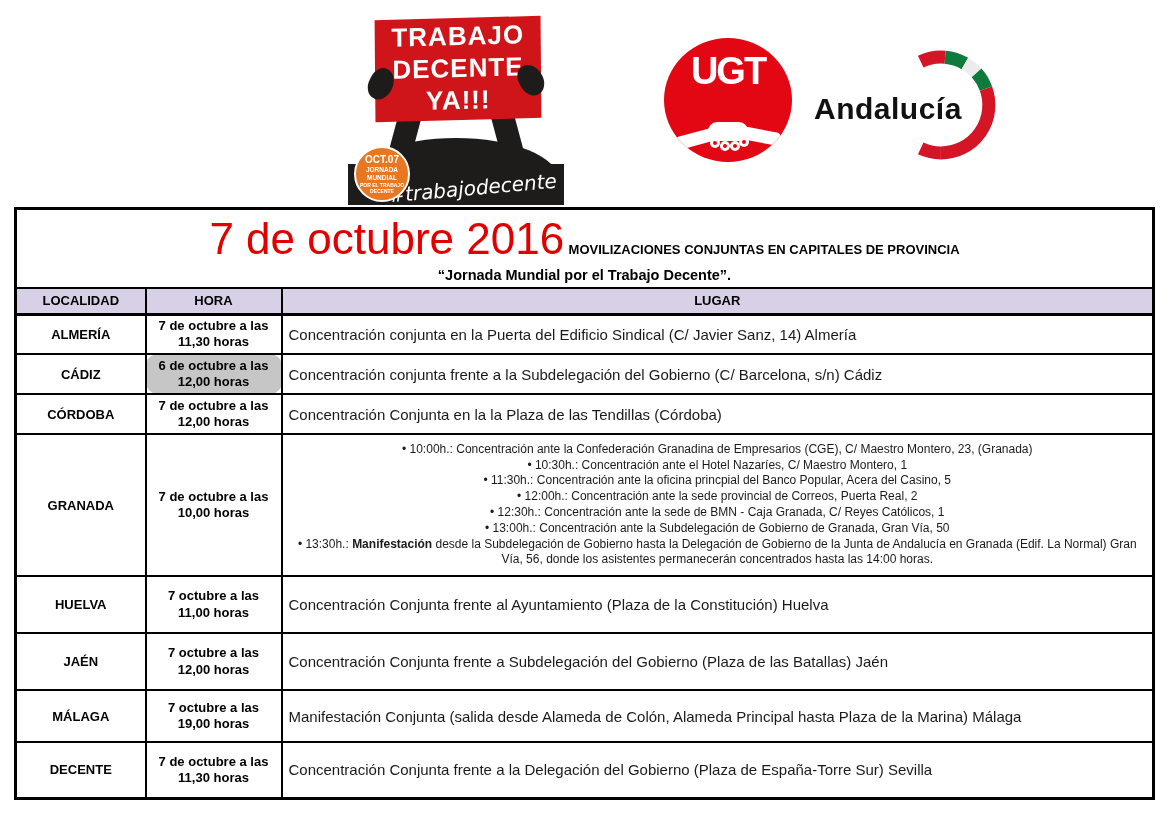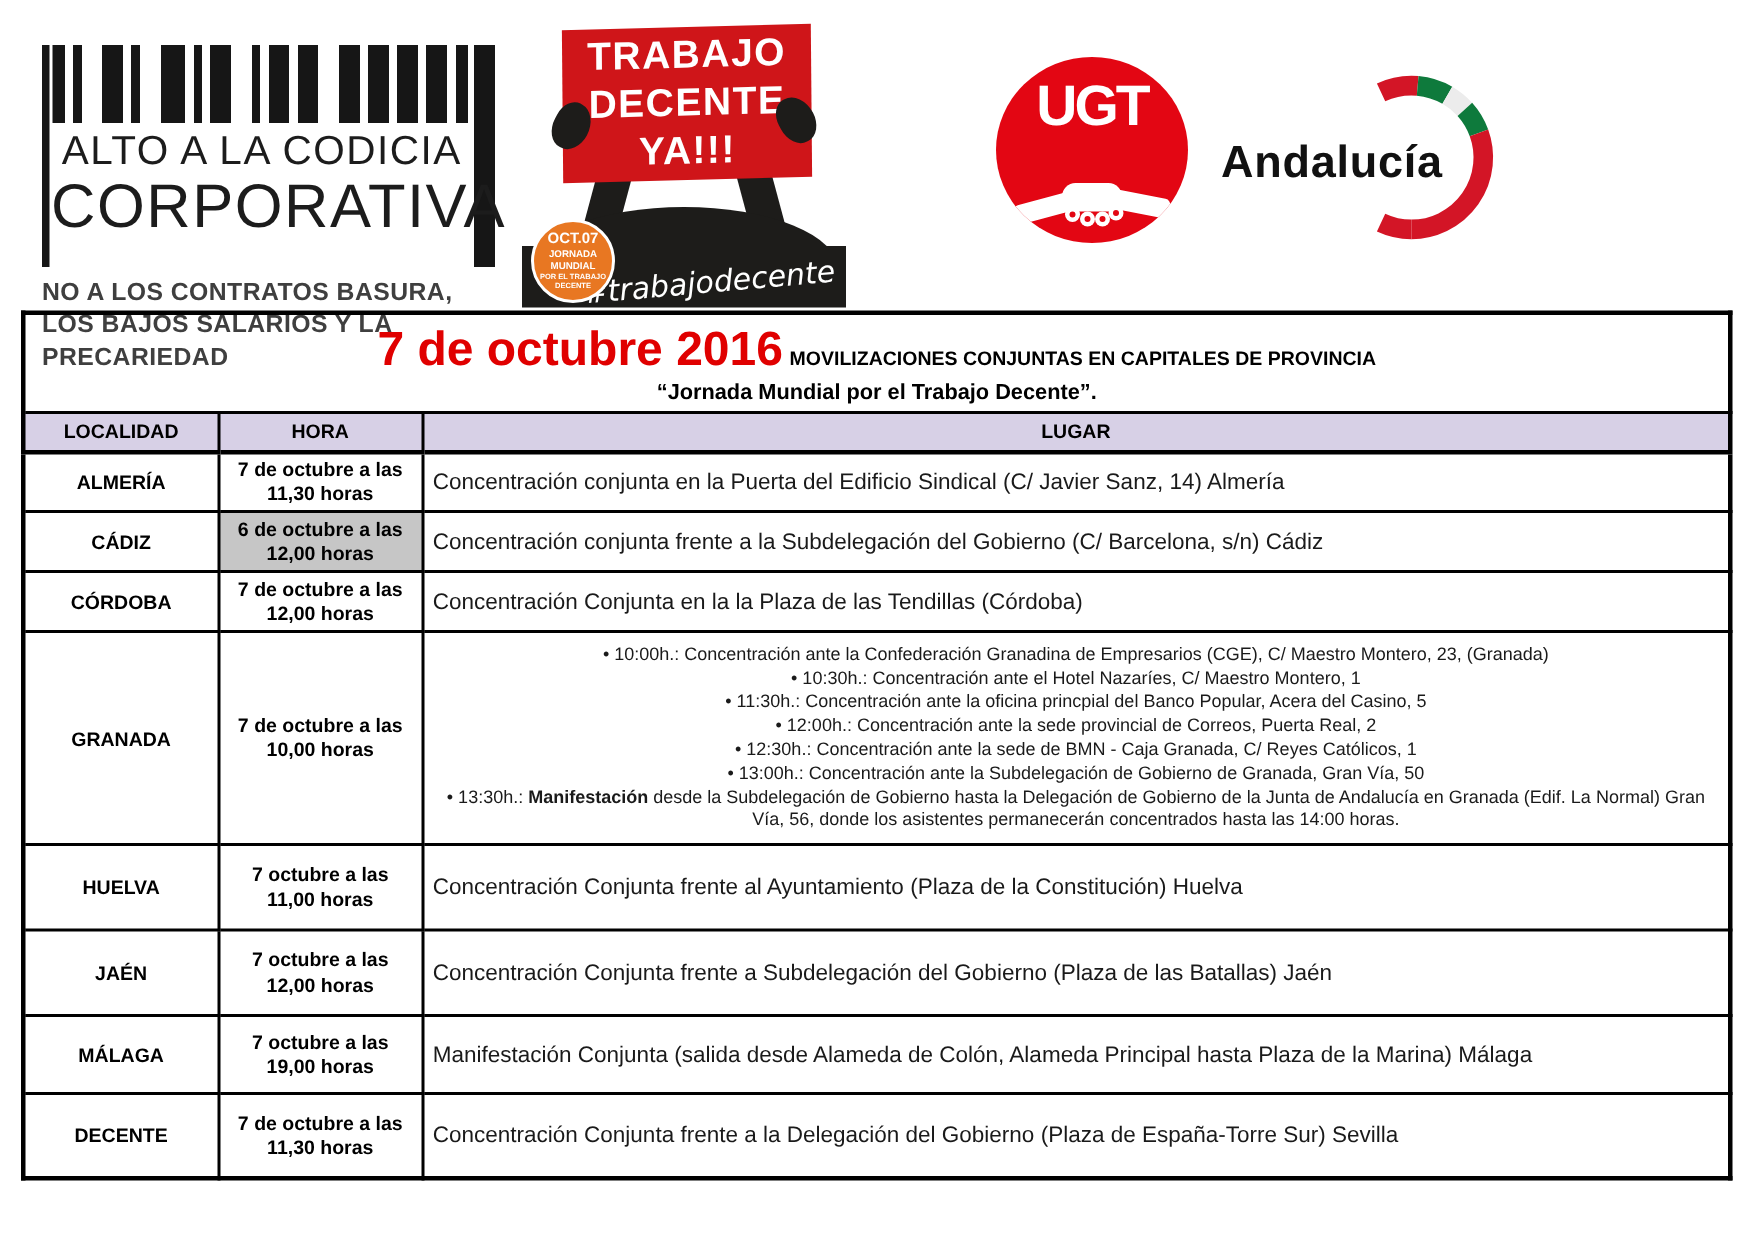--- a/index.html
+++ b/index.html
@@ -65,56 +65,41 @@
   .ugt-shake{position:absolute; left:11px; bottom:8px;}
   .andalucia{position:absolute; left:814px; top:92px; font-size:30px; font-weight:700; color:#111; letter-spacing:.5px;}
   .arc{position:absolute; left:906px; top:44px;}
 
   
   .main-table{position:absolute; left:14px; top:207px; width:1141px; border-collapse:collapse;
     border:3px solid #000; table-layout:fixed;}
   .main-table col.c1{width:130px;} .main-table col.c2{width:136px;}
   .main-table td,.main-table th{border:2px solid #000;}
   .title-cell{height:66px; text-align:center; vertical-align:middle; padding:4px 2px;}
-  .title-red{color:var(--title-red); font-size:32px; font-weight:700;}
+  .title-red{color:var(--title-red); font-size:44px; font-weight:400;}
   .title-black{color:#000; font-size:13px; font-weight:700;margin-top:41px;}
   .subtitle{font-size:14.5px; font-weight:700; margin-top:3px;}
   .col-head th{background:var(--header-lavender); height:26px; font-size:13px; font-weight:700;
     text-align:center; border-bottom:3px solid #000;}
   .cell-loc{font-size:13px; font-weight:700; text-align:center; vertical-align:middle;}
   .cell-hora{font-size:13px; font-weight:700; text-align:center; vertical-align:middle; padding:2px 6px; line-height:1.25;}
-  .cell-hora.hl{background:var(--highlight-gray);}
+  .cell-hora.hl{background:var(--highlight-gray);border-radius:12px;}
   .cell-lugar{font-size:15px; color:#1a1a1a; vertical-align:middle; padding:3px 6px;}
   .cell-lugar.multi{font-size:12px; line-height:1.32; padding:4px 5px; vertical-align:middle;text-align:center;}
   tbody tr:nth-child(-n+3){height:40px;}
   tbody tr:nth-child(4){height:142px;}
   tbody tr:nth-child(5),tbody tr:nth-child(6){height:57px;}
   tbody tr:nth-child(7){height:52px;margin-top:19px;}
   tbody tr:nth-child(8){height:56px;}
 </style>
 </head>
 <body>
 
 <div class="page">
 
-  <div class="logo-barcode">
-    <div class="bc-box">
-      <div class="bc-bars"></div>
-      <div class="bc-edge-l"></div>
-      <div class="bc-edge-r"></div>
-      <div class="bc-text">
-        <div class="bc-line1">ALTO A LA CODICIA</div>
-        <div class="bc-line2">CORPORATIVA</div>
-      </div>
-    </div>
-    <div class="bc-sub">
-      <div>NO A LOS CONTRATOS BASURA,</div>
-      <div>LOS BAJOS SALARIOS Y LA PRECARIEDAD</div>
-    </div>
-  </div>
 
   <div class="dw">
     <div class="dw-arm l"></div>
     <div class="dw-arm r"></div>
     <div class="dw-hand l"></div>
     <div class="dw-hand r"></div>
     <div class="dw-sign">
       <div>TRABAJO</div>
       <div>DECENTE</div>
       <div>YA!!!</div>

